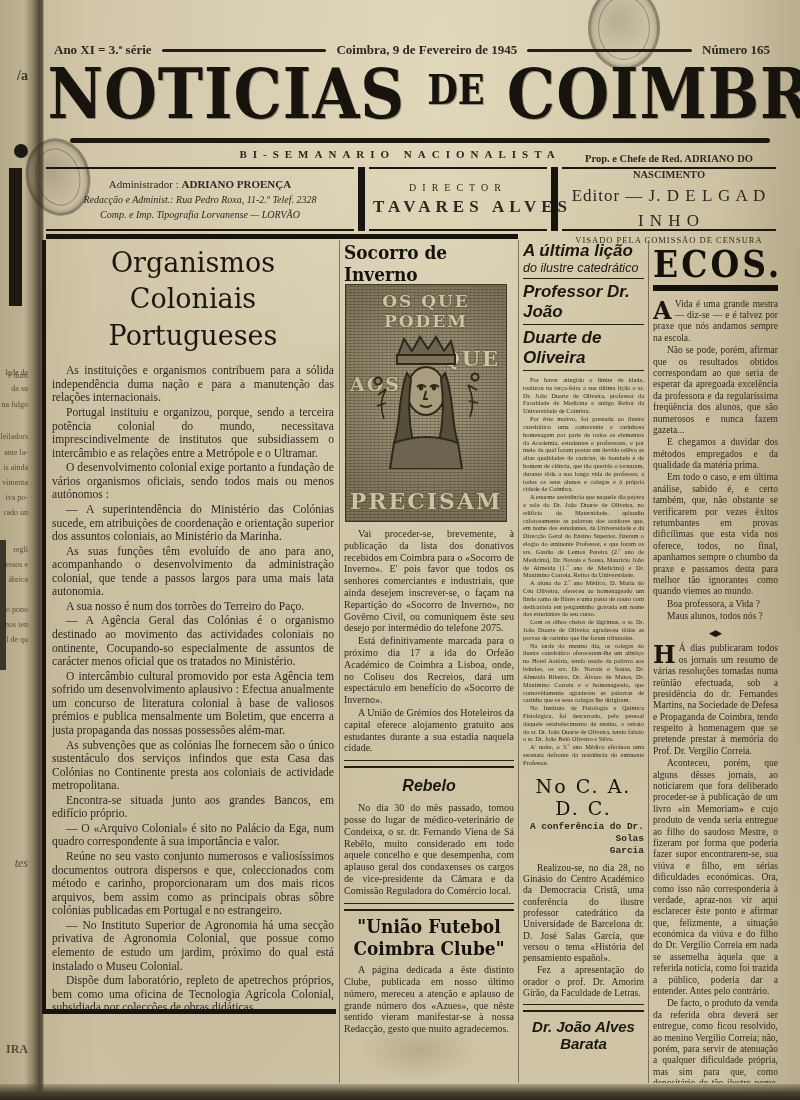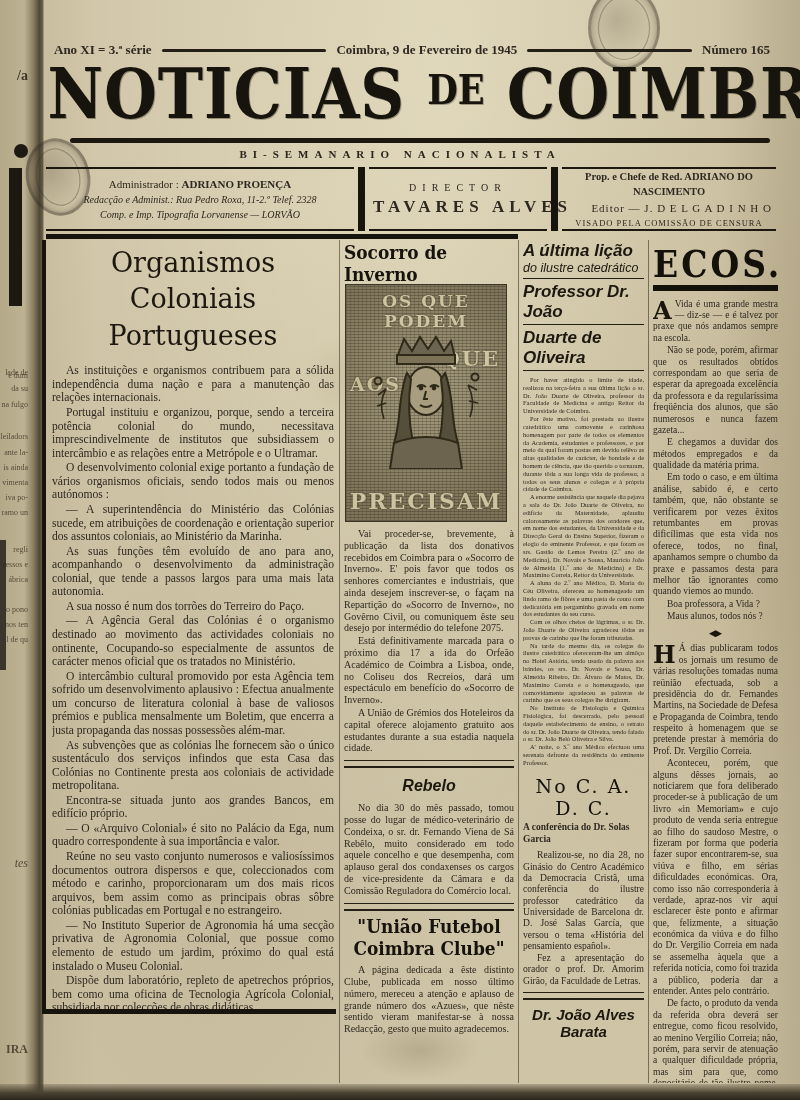--- a/index.html
+++ b/index.html
@@ -40,21 +40,21 @@
   .infobar .vbar{width:7px;background:#17130d;margin:0 4px;}
   .cell-admin{width:300px;font-size:10px;line-height:1.5;}
   .cell-admin .l1{font-size:11px;}
   .cell-admin .name{font-weight:bold;}
   .cell-admin .it{font-style:italic;}
   .cell-dir{width:170px;}
   .cell-dir .lbl{font-size:10px;letter-spacing:6px;}
   .cell-dir .nm{font-size:17px;font-weight:bold;letter-spacing:5px;margin-top:4px;white-space:nowrap;}
   .cell-prop{flex:1;font-size:10px;line-height:1.5;}
   .cell-prop .l1{font-size:10.5px;font-weight:bold;}
-  .cell-prop .l2{font-size:11px;letter-spacing:1px;text-align:right;}
+  .cell-prop .l2{font-size:17px;letter-spacing:1px;}
   .cell-prop .l3{font-size:8.5px;letter-spacing:1px;}
   
   .hbar{position:absolute;background:#17130d;}
   .vline{position:absolute;width:1px;background:rgba(62,52,36,.6);}
   
   .col{position:absolute;overflow:hidden;text-align:justify;}
   .col p{margin:0 0 1px 0;text-indent:14px;}
   
   #col1{left:52px;top:243px;width:282px;height:766px;font-size:11.6px;line-height:1.17;}
   #col1 .title{font-family:"DejaVu Serif", serif;font-size:27px;line-height:1.35;text-align:center;
@@ -79,21 +79,21 @@
   
   #col3{left:523px;top:241px;width:121px;height:842px;}
   .ul-head{font-family:"Liberation Sans", sans-serif;font-style:italic;color:#1d180f;text-align:left;}
   .ul-head .h1{font-size:17px;font-weight:bold;}
   .ul-head .h2{font-size:12.5px;border-bottom:1px solid #241f14;padding-bottom:3px;}
   .ul-head .h3{font-size:17px;font-weight:bold;border-bottom:1.5px solid #241f14;padding:3px 0 2px 0;}
   .tiny{font-size:6.4px;line-height:1.22;margin-top:5px;}
   .tiny p{text-indent:7px;margin:0;}
   .cadc-title{font-family:"DejaVu Serif", serif;font-size:19px;letter-spacing:2px;text-align:center;
     text-indent:0;margin:8px 0 2px 0;color:#16120c;}
-  .cadc-sub{font-size:9.5px;font-weight:bold;text-align:left;text-indent:0;line-height:1.3;margin-bottom:4px;}
+  .cadc-sub{font-size:9.5px;font-weight:bold;text-align:right;text-indent:0;line-height:1.3;margin-bottom:4px;font-family:Liberation Mono, monospace;}
   .col3-body{font-size:9.6px;line-height:1.18;}
   #col3 .script-head{font-size:15px;margin:4px 0 4px 0;}
   
   #col4{left:653px;top:241px;width:125px;height:842px;font-size:9.5px;line-height:1.2;}
   .ecos-title{font-family:"DejaVu Serif", serif;font-weight:bold;font-size:33px;letter-spacing:3px;
     color:#14100a;text-align:left;transform:scaleY(1.15);transform-origin:left top;white-space:nowrap;}
   .ecos-bar{height:6px;background:#14100a;margin:4px 0 8px 0;}
   .dropcap{float:left;font-family:"DejaVu Serif", serif;font-size:24px;line-height:.8;
     font-weight:bold;padding:2px 3px 0 0;color:#1a150d;}
   .diamond{text-align:center;font-size:9px;letter-spacing:0;margin:5px 0;text-indent:0;
@@ -114,21 +114,21 @@
     <div class="edge-bar" style="left:9px;top:168px;width:13px;height:138px;"></div>
     <span class="edge-frag" style="top:371px;">e dum</span>
     <span class="edge-frag" style="top:368px;">lade de</span>
     <span class="edge-frag" style="top:384px;">da su</span>
     <span class="edge-frag" style="top:400px;">na fulgo</span>
     <span class="edge-frag" style="top:432px;">leiladors</span>
     <span class="edge-frag" style="top:448px;">ante la-</span>
     <span class="edge-frag" style="top:463px;">is ainda</span>
     <span class="edge-frag" style="top:478px;">vimenta</span>
     <span class="edge-frag" style="top:493px;">iva po-</span>
-    <span class="edge-frag" style="top:508px;">ramo un</span>
+    <span class="edge-frag" style="top:508px;">rado un</span>
     <div class="edge-bar" style="left:0;top:540px;width:6px;height:130px;opacity:.8;"></div>
     <span class="edge-frag" style="top:545px;">regli</span>
     <span class="edge-frag" style="top:560px;">ressos e</span>
     <span class="edge-frag" style="top:575px;">ábrica</span>
     <span class="edge-frag" style="top:605px;">o pono</span>
     <span class="edge-frag" style="top:620px;">nos ten</span>
     <span class="edge-frag" style="top:635px;">l de qu</span>
     <span class="edge-frag" style="top:856px;font-size:12px;font-style:italic;">tes</span>
     <span class="edge-frag" style="top:1042px;font-size:12px;font-weight:bold;">IRA</span>
   </div>

